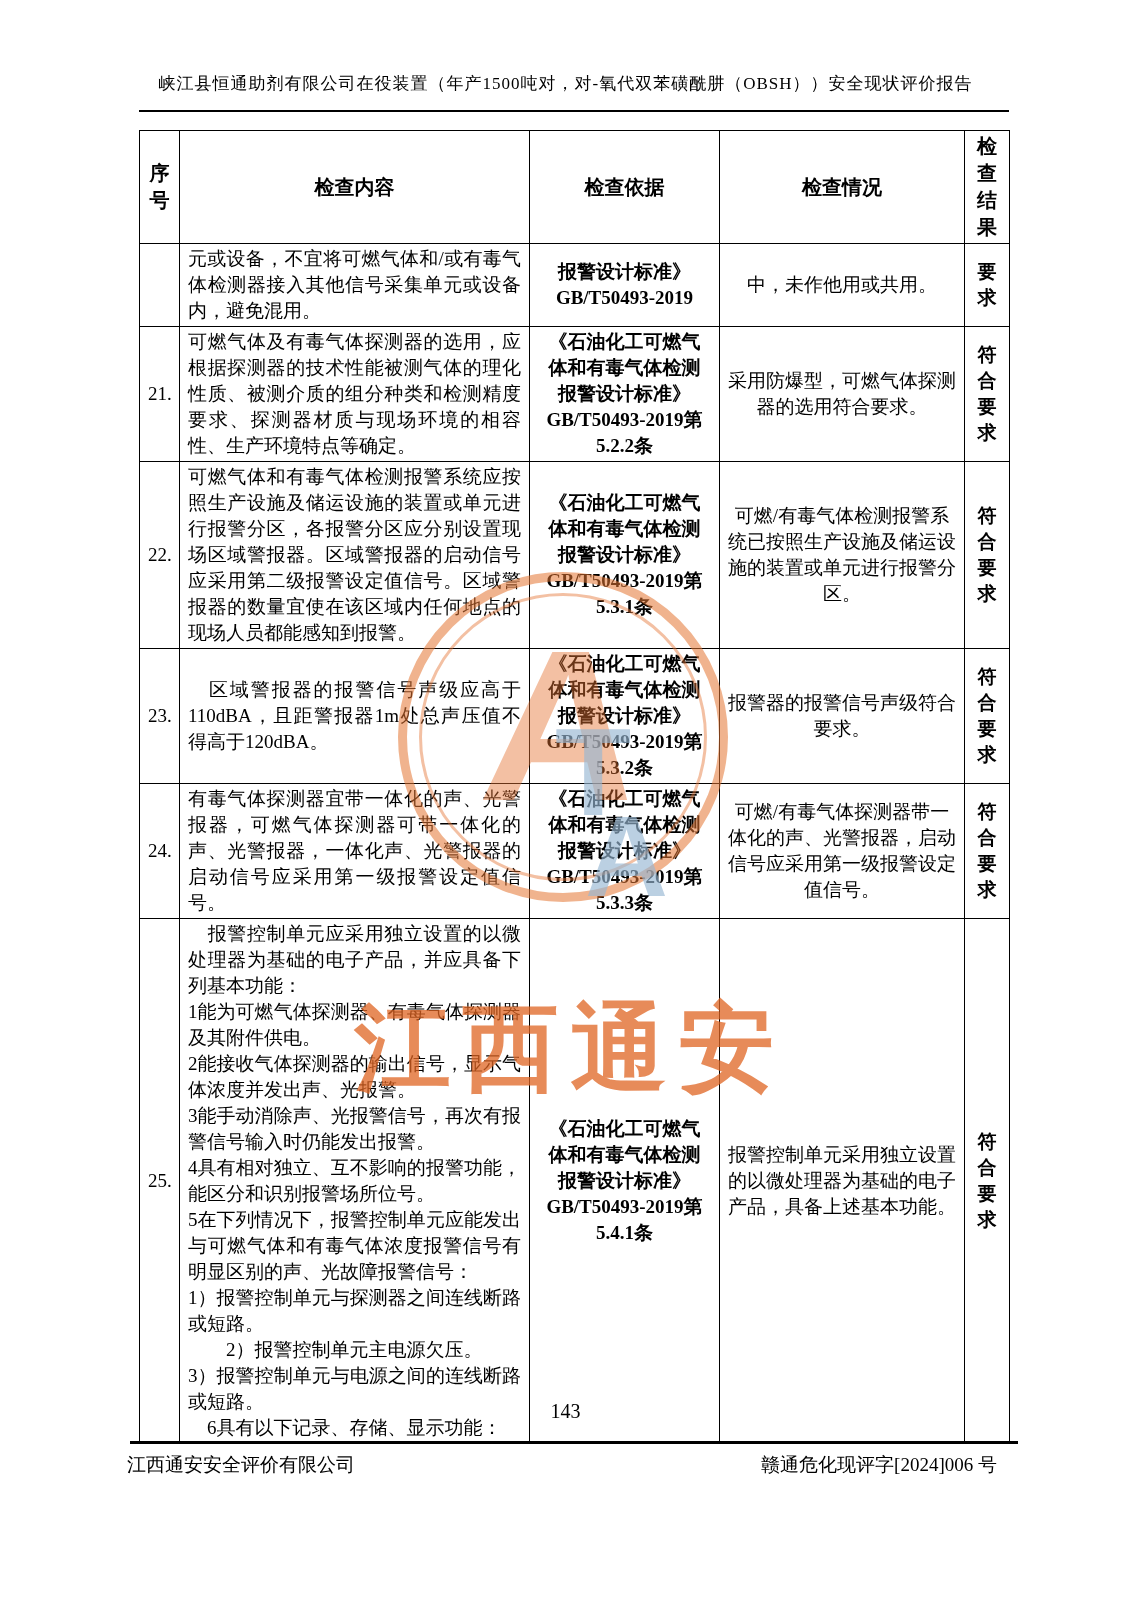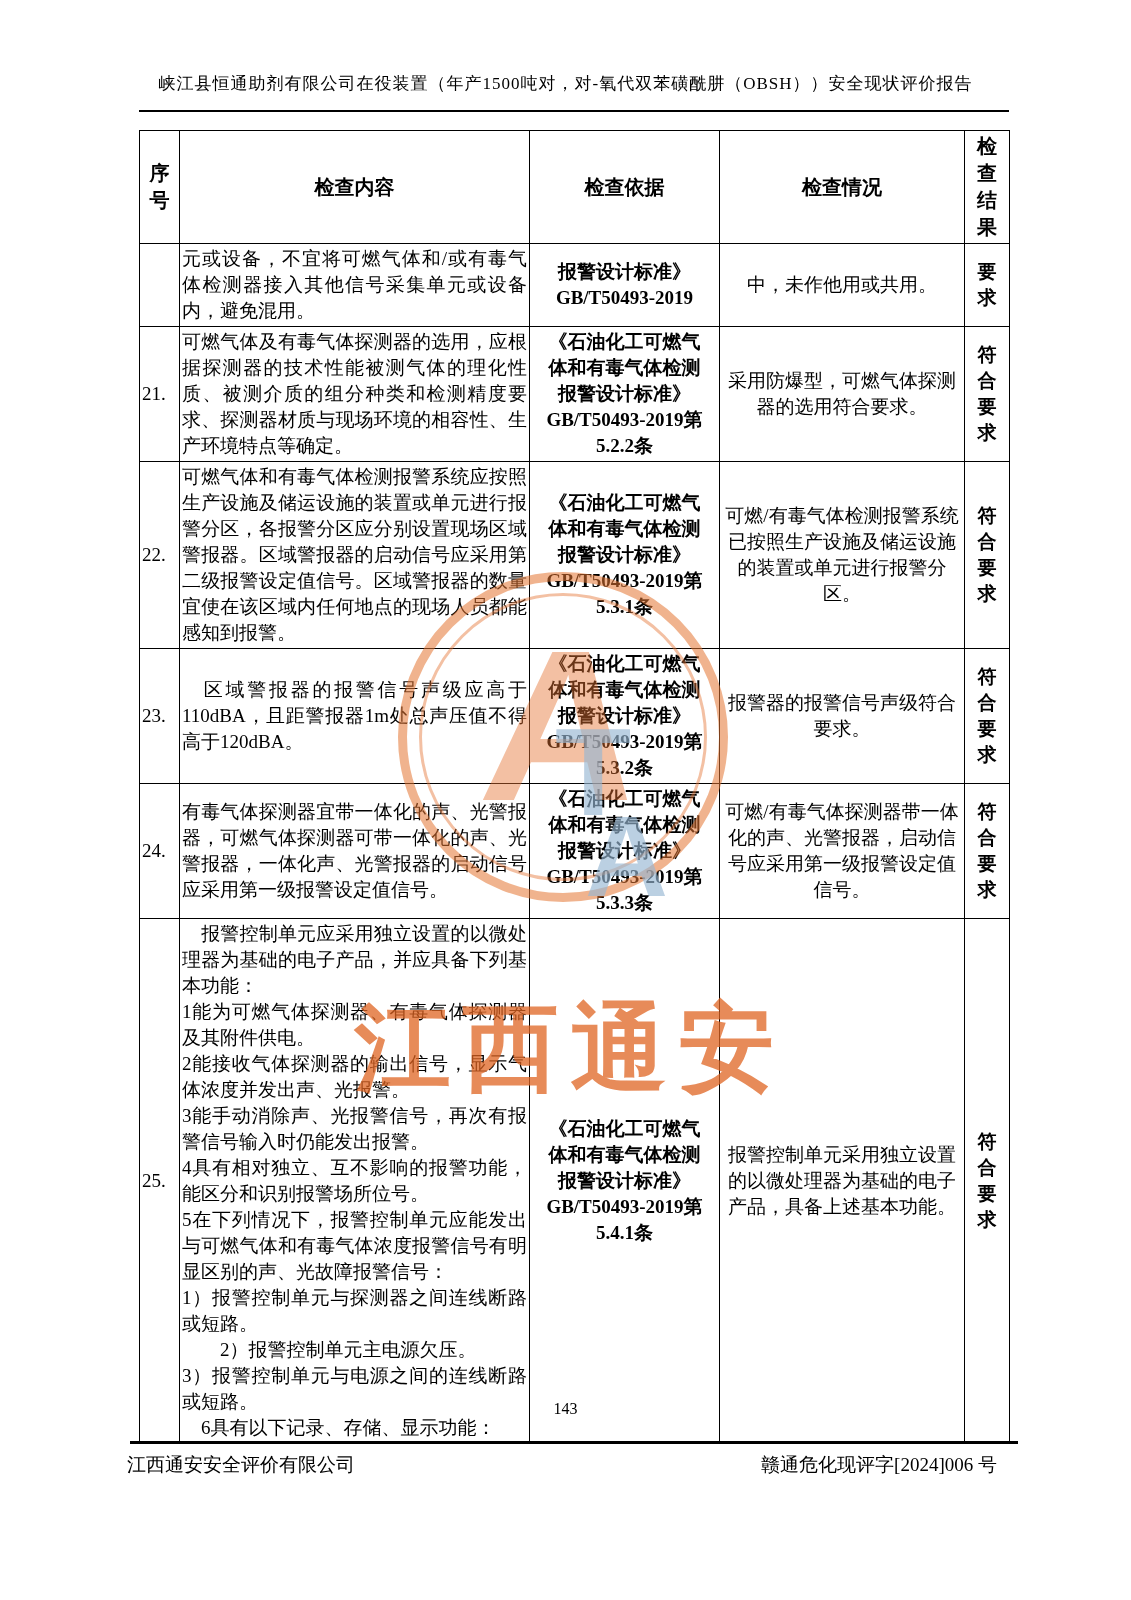--- a/index.html
+++ b/index.html
@@ -13,39 +13,39 @@
     text-align:center; font-size:17px; letter-spacing:1px; white-space:nowrap;
   }
   .header-rule { position:absolute; top:110px; left:139px; width:870px; height:2px; background:#000; }
 
   table.checklist {
     position:absolute; top:130px; left:139px; width:870px;
     border-collapse:collapse; table-layout:fixed;
   }
   table.checklist td, table.checklist th {
     border:1.6px solid #000; vertical-align:middle;
-    font-size:19px; line-height:26px; padding:2px 2px;
+    font-size:19px; line-height:26px; padding:2px 8px;
   }
   table.checklist th { font-weight:bold; font-size:20px; text-align:center; line-height:27px; }
   .col-index   { text-align:left;font-family:Liberation Serif, serif; }
   .col-content { text-align:justify; white-space:pre-wrap; }
   .col-basis   { text-align:center; white-space:pre-wrap;font-weight:bold; }
   .col-situation { text-align:center; }
   .col-result  { text-align:center; padding:2px 1px;font-weight:bold; }
   .vert { display:inline-block; width:1.06em; word-break:break-all; text-align:center; vertical-align:middle; }
 
   tr.r-head { height:107px; }
   tr.r-0 { height:80px; }
   tr.r-1 { height:128px; }
   tr.r-2 { height:185px; }
   tr.r-3 { height:122px; }
   tr.r-4 { height:127px; }
   tr.r-5 { height:508px; }
 
-  .page-number { position:absolute; top:1400px; left:0; width:100%; text-align:center; font-size:16px; }
+  .page-number { position:absolute; top:1400px; left:0; width:100%; text-align:center; font-size:20px; }
   .footer-rule { position:absolute; top:1441px; left:130px; width:888px; height:3px; background:#000; }
   .doc-footer {
     position:absolute; top:1452px; left:127px; width:870px;
     display:flex; justify-content:space-between; font-size:19px;
   }
 
   
   .watermark { position:absolute; inset:0; pointer-events:none; z-index:5; }
   .wm-circle {
     position:absolute; left:398px; top:572px; width:330px; height:330px;

